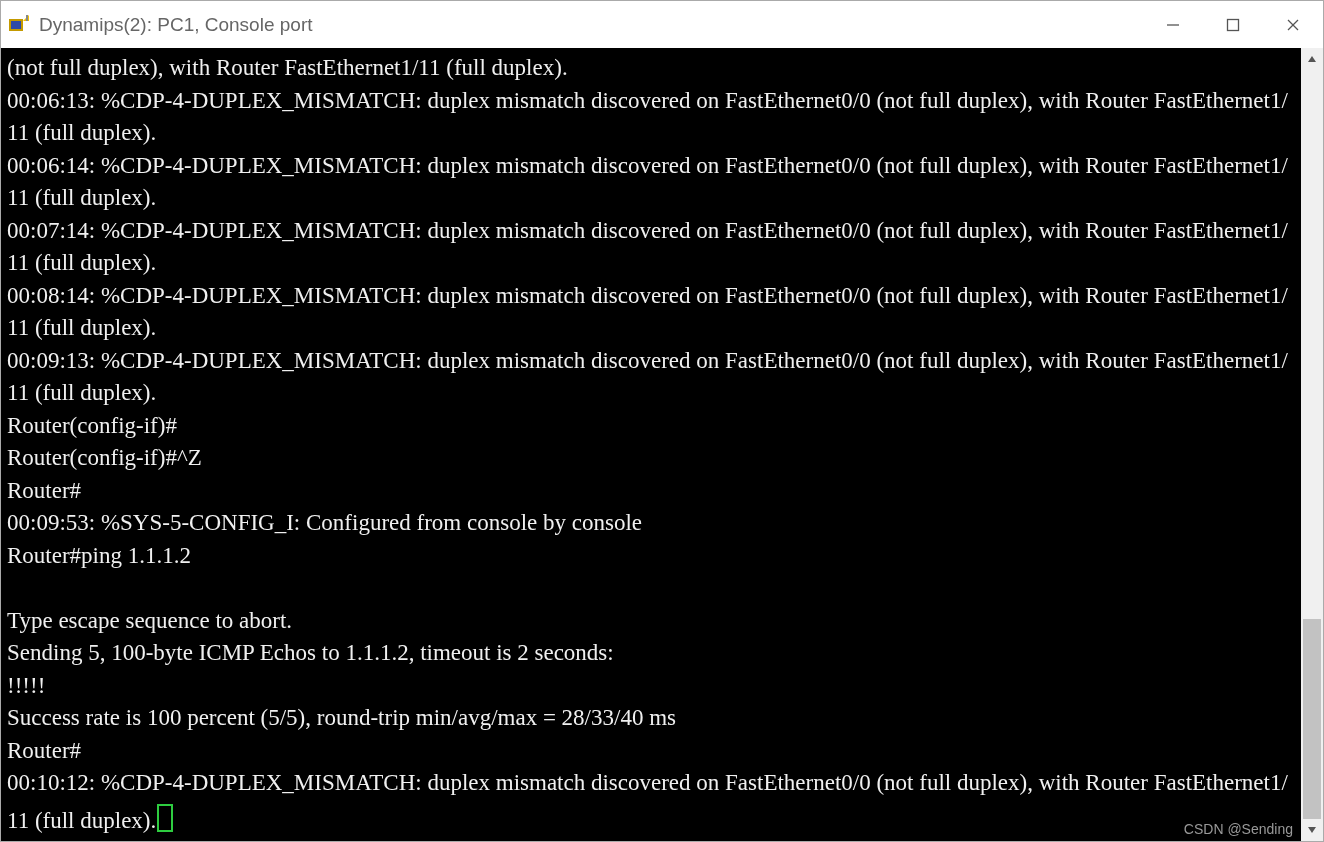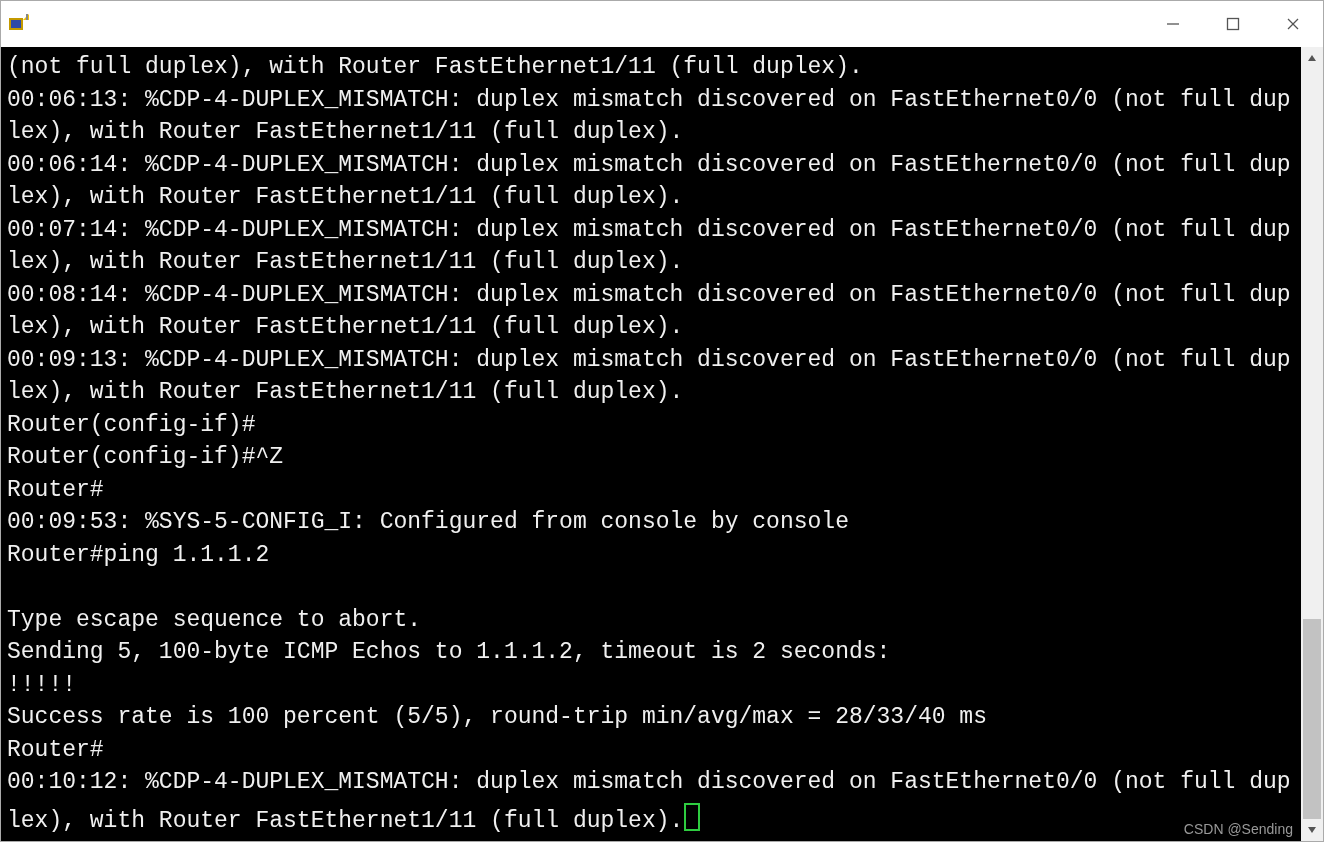--- a/index.html
+++ b/index.html
@@ -5,21 +5,21 @@
   html,body{margin:0;padding:0;height:100%;width:100%;overflow:hidden;font-family:"Segoe UI",Tahoma,sans-serif;}
   .window{width:1324px;height:842px;background:#fff;position:relative;border:1px solid #aaa;box-sizing:border-box;display:flex;flex-direction:column;}
   .titlebar{height:50px;display:flex;align-items:center;justify-content:space-between;padding:0 0 0 6px;background:#ffffff;color:#555;font-size:19px;}
   .titlebar-left{display:flex;align-items:center;gap:8px;}
   .app-icon{width:24px;height:24px;display:inline-flex;align-items:center;justify-content:center;}
   .titlebar-title{color:#666;}
   .window-controls{display:flex;height:100%;}
   .win-btn{width:60px;height:100%;display:flex;align-items:center;justify-content:center;cursor:pointer;color:#555;}
   .win-btn svg{width:14px;height:14px;}
   .client{flex:1;display:flex;background:#000;position:relative;}
-  .terminal{flex:1;color:#f0f0f0;font-family:Liberation Mono, monospace;font-size:23px;line-height:32.5px;padding:4px 4px 4px 6px;white-space:pre-wrap;word-break:break-all;overflow:hidden;}
+  .terminal{flex:1;color:#f0f0f0;font-family:Liberation Serif, serif;font-size:23px;line-height:32.5px;padding:4px 4px 4px 6px;white-space:pre-wrap;word-break:break-all;overflow:hidden;}
   .cursor-box{display:inline-block;width:12px;height:24px;border:2px solid #2ecc40;vertical-align:baseline;margin-left:1px;position:relative;top:4px;}
   .scrollbar{width:22px;background:#f0f0f0;display:flex;flex-direction:column;align-items:center;justify-content:space-between;position:relative;}
   .scroll-arrow{width:100%;height:22px;display:flex;align-items:center;justify-content:center;font-size:11px;color:#555;cursor:pointer;}
   .scroll-track{flex:1;width:100%;position:relative;}
   .scroll-thumb{position:absolute;left:2px;right:2px;bottom:0;height:200px;background:#c2c2c2;}
   .watermark{position:absolute;right:30px;bottom:4px;color:#999;font-size:14px;font-family:sans-serif;}
 </style>
 </head>
 <body>
 
@@ -27,20 +27,21 @@
   <div class="titlebar">
     <div class="titlebar-left">
       <span class="app-icon">
         <svg viewBox="0 0 24 24">
             <rect x="2" y="6" width="14" height="12" fill="#c49a00"></rect>
             <rect x="4" y="8" width="10" height="8" fill="#2e4aa8"></rect>
             <path d="M16 8 L22 2 L22 8 Z" fill="#f4c400"></path>
             <rect x="19" y="2" width="2" height="6" fill="#888"></rect>
           </svg>
       </span>
+      <span class="titlebar-title">Dynamips(2): PC1, Console port</span>
     </div>
     <div class="window-controls">
       <div class="win-btn">
         <svg viewBox="0 0 14 14">
             <line x1="1" y1="7" x2="13" y2="7" stroke="currentColor" stroke-width="1.3"></line>
           </svg>
       </div>
       <div class="win-btn">
         <svg viewBox="0 0 14 14">
             <rect x="1.5" y="1.5" width="11" height="11" fill="none" stroke="currentColor" stroke-width="1.3"></rect>

